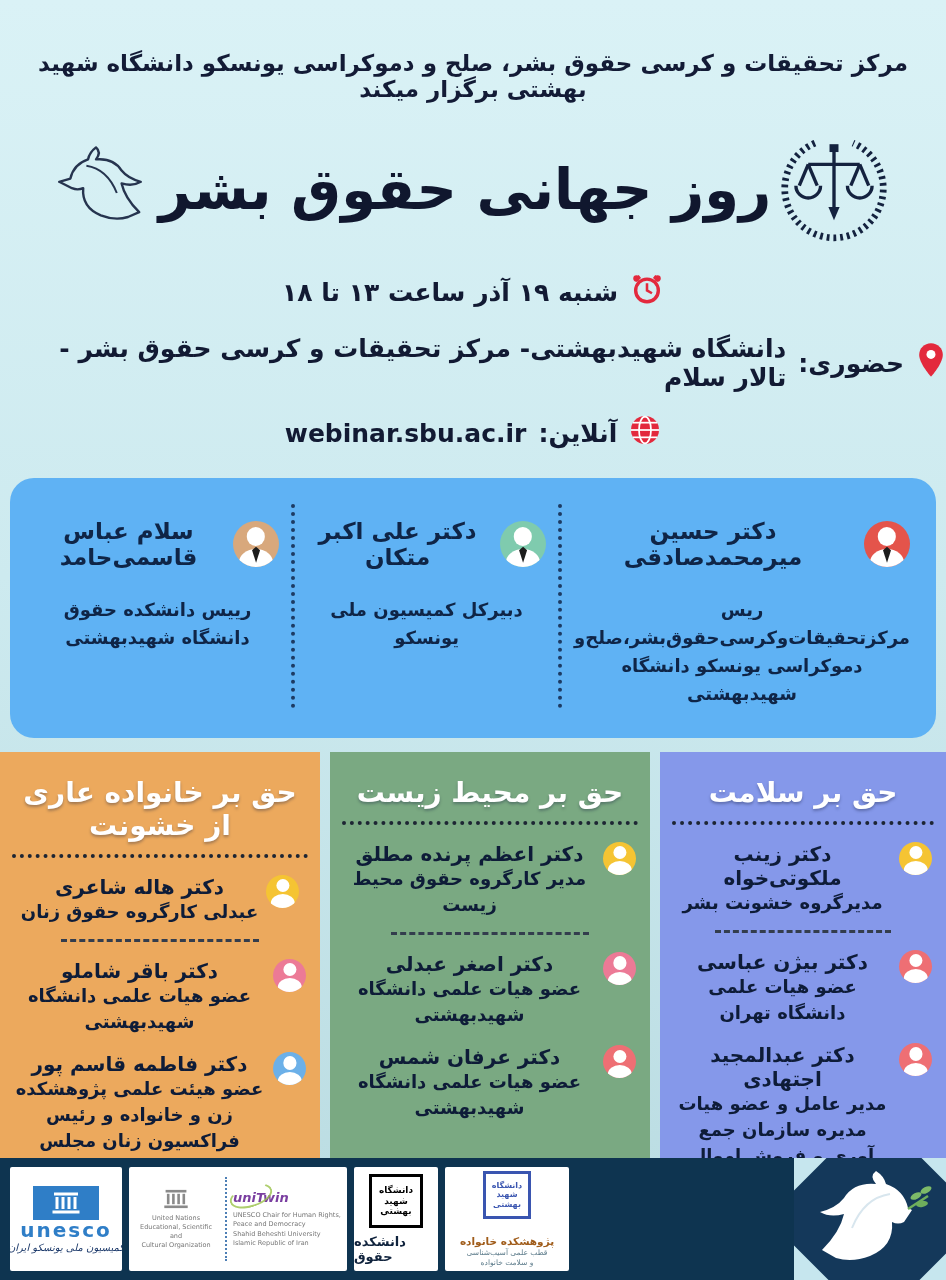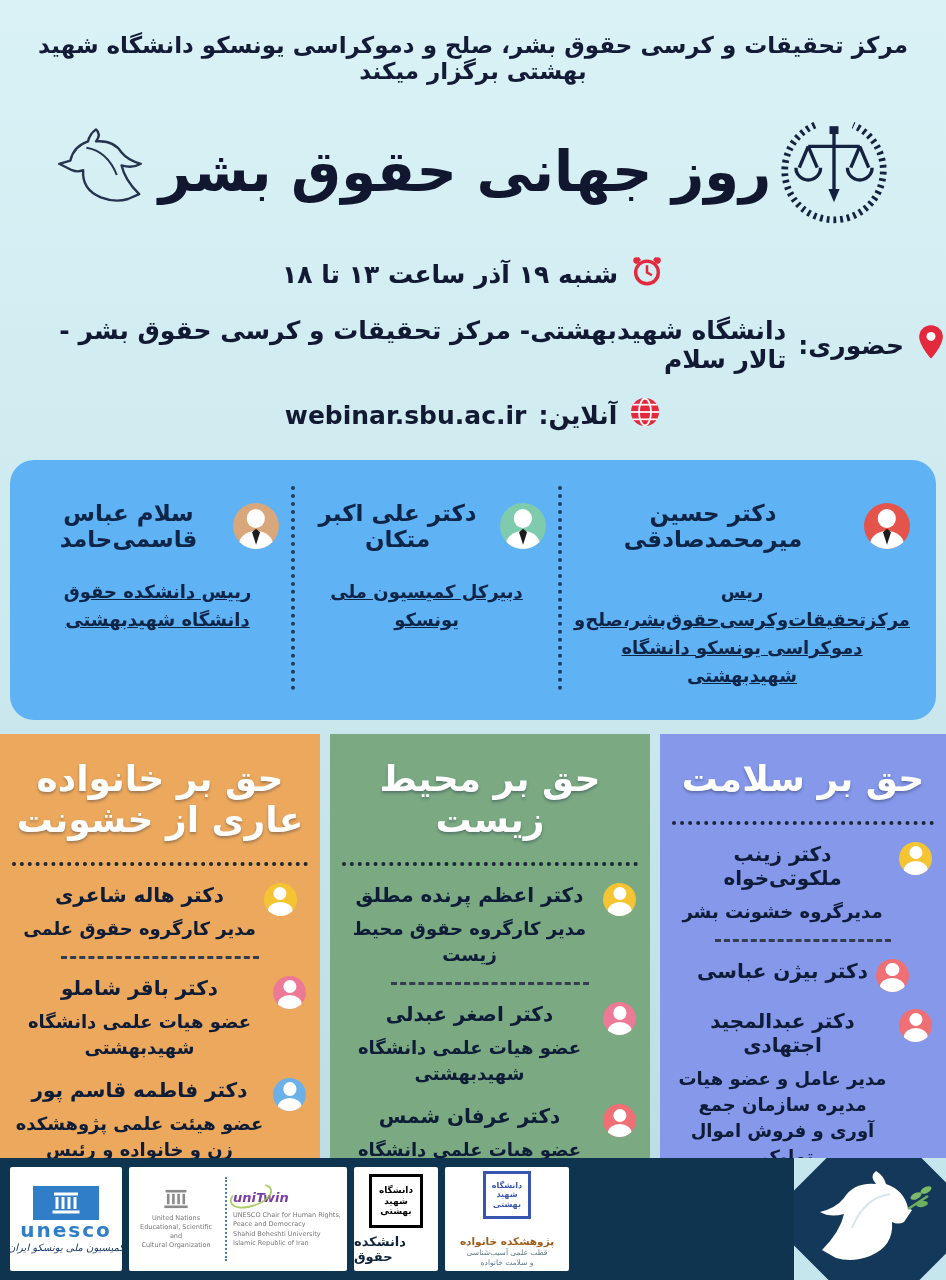--- a/index.html
+++ b/index.html
@@ -5,21 +5,21 @@
   * { margin:0; padding:0; box-sizing:border-box; }
   html,body { width:946px; }
   body { font-family:"DejaVu Sans","Liberation Sans",sans-serif; }
   .page {
     position:relative; width:946px; height:1280px; overflow:hidden;
     background:linear-gradient(180deg,#daf2f6 0%, #cdeaef 45%, #b9dbe1 100%);
     direction:rtl;
   }
   
   .organizer-line {
-    padding-top:32px; text-align:center; font-size:23px; font-weight:bold;
+    padding-top:50px; text-align:center; font-size:23px; font-weight:bold;
     color:#131b36;
   }
   .title-row {
     margin:26px 56px 0 56px; display:flex; align-items:center; justify-content:flex-end;
     height:122px;
   }
   .main-title { font-size:56px; font-weight:bold; color:#10172e; text-align:center; flex:1; }
   .emblem svg, .dove-outline svg { display:block; }
   
   .event-info { margin-top:18px; }
@@ -31,21 +31,21 @@
   
   .keynote-band {
     margin:26px 10px 0 10px; background:#5fb2f4; border-radius:24px;
     display:grid; grid-template-columns:1fr 1fr 1fr; padding:26px 14px 30px 14px;
     min-height:196px;
   }
   .keynote { padding:0 12px; text-align:center; }
   .keynote:not(:last-child){ border-inline-end:4px dotted #1d3b63; }
   .keynote-head { display:flex; align-items:center; justify-content:center; gap:12px; margin-top:14px; }
   .keynote-name { font-size:23px; font-weight:bold; color:#0f2547; }
-  .keynote-role { margin-top:26px; font-size:18px; font-weight:bold; color:#0f2547; line-height:1.55;text-decoration:underline; }
+  .keynote-role { margin-top:26px; font-size:18px; font-weight:bold; color:#0f2547; line-height:1.55; }
   
   .avatar { position:relative; border-radius:50%; overflow:hidden; flex:none; }
   .avatar.big { width:46px; height:46px; }
   .avatar.small { width:33px; height:33px; }
   .avatar::before { content:""; position:absolute; top:14%; left:50%; transform:translateX(-50%);
     width:40%; height:40%; background:#fff; border-radius:50%; }
   .avatar::after { content:""; position:absolute; top:60%; left:50%; transform:translateX(-50%);
     width:74%; height:58%; background:#fff; border-radius:50% 50% 0 0; }
   .avatar .tie { position:absolute; z-index:2; top:56%; left:50%; transform:translateX(-50%);
     width:8px; height:16px; background:#1c1c1c; clip-path:polygon(50% 0,100% 22%,50% 100%,0 22%); }
@@ -63,29 +63,29 @@
     column-gap:10px; height:514px;
   }
   .panel {
     clip-path:polygon(0 0,100% 0,100% calc(100% - 112px),50% 100%,0 calc(100% - 112px));
     padding:24px 14px 0 14px; color:#0e1c38;
   }
   .panel-health { background:#8598ea; }
   .panel-env    { background:#7aa982; }
   .panel-family { background:#eca95d; }
   .panel-title {
-    text-align:center; color:#ffffff; font-size:36px; font-weight:bold;
-    text-shadow:0 2px 3px rgba(20,30,60,.35); margin-bottom:22px;
+    text-align:center; color:#ffffff; font-size:28px; font-weight:bold;
+    text-shadow:0 2px 3px rgba(20,30,60,.35); margin-bottom:12px;
   }
   .dot-divider { border-top:4px dotted #1d2533; margin:0 -2px 10px -2px; }
   .dash-divider { border-top:3px dashed #333d4d; width:68%; margin:14px auto 4px auto; }
   .speaker { display:flex; align-items:flex-start; justify-content:center; gap:8px; margin-top:17px; }
   .speaker-text { text-align:center; }
   .speaker-name { font-size:20px; font-weight:bold; }
-  .speaker-role { font-size:18px; font-weight:bold; line-height:1.45;margin-top:9px; }
+  .speaker-role { font-size:18px; font-weight:bold; line-height:1.45; }
   
   .footer {
     position:absolute; left:0; right:0; bottom:0; height:122px; background:#0e3450;
     direction:ltr; display:flex; align-items:center; gap:7px; padding:0 160px 0 10px;
   }
   .logo-card { background:#ffffff; height:104px; border-radius:2px; overflow:hidden; flex:none;
     display:flex; flex-direction:column; align-items:center; justify-content:center; }
   .card-unesco { width:112px; }
   .unesco-box { width:66px; height:34px; background:#2f7ec7; display:flex; align-items:center; justify-content:center; }
   .unesco-word { font-size:20px; font-weight:bold; color:#2f7ec7; letter-spacing:2px; line-height:1; }
@@ -231,20 +231,21 @@
         <span class="speaker-text">
           <div class="speaker-name">دکتر زینب ملکوتی‌خواه</div>
           <div class="speaker-role">مدیرگروه خشونت بشر</div>
         </span>
       </div>
       <div class="dash-divider"></div>
       <div class="speaker">
         <span class="avatar small" data-color="salmon"></span>
         <span class="speaker-text">
           <div class="speaker-name">دکتر  بیژن عباسی</div>
+          <div class="speaker-role">عضو هیات علمی دانشگاه تهران</div>
         </span>
       </div>
       <div class="speaker">
         <span class="avatar small" data-color="salmon"></span>
         <span class="speaker-text">
           <div class="speaker-name">دکتر عبدالمجید اجتهادی</div>
           <div class="speaker-role">مدیر عامل و عضو هیات مدیره سازمان جمع آوری و فروش اموال تملیکی</div>
         </span>
       </div>
       <div class="speaker">
@@ -290,21 +291,21 @@
       </div>
     </div>
 
     <div class="panel panel-family">
       <div class="panel-title">حق بر خانواده عاری از خشونت</div>
       <div class="dot-divider"></div>
       <div class="speaker">
         <span class="avatar small" data-color="yellow"></span>
         <span class="speaker-text">
           <div class="speaker-name">دکتر هاله شاعری</div>
-          <div class="speaker-role">مدیر کارگروه حقوق علمی</div>
+          <div class="speaker-role">عبدلی کارگروه حقوق زنان</div>
         </span>
       </div>
       <div class="dash-divider"></div>
       <div class="speaker">
         <span class="avatar small" data-color="pink"></span>
         <span class="speaker-text">
           <div class="speaker-name">دکتر باقر شاملو</div>
           <div class="speaker-role">عضو هیات علمی دانشگاه شهیدبهشتی</div>
         </span>
       </div>

